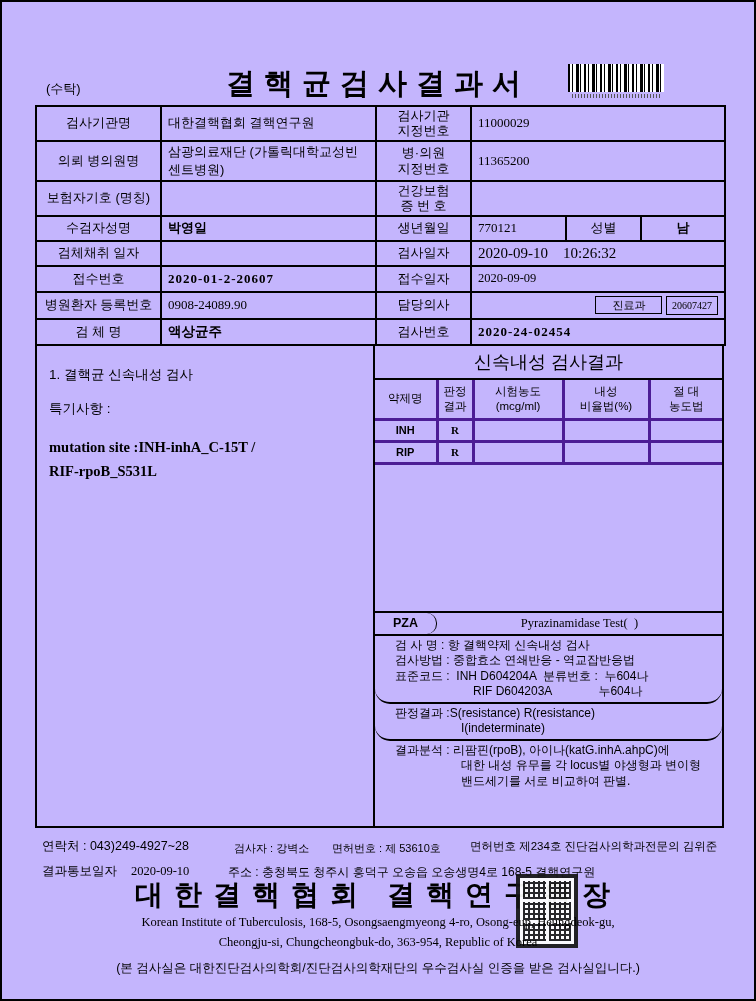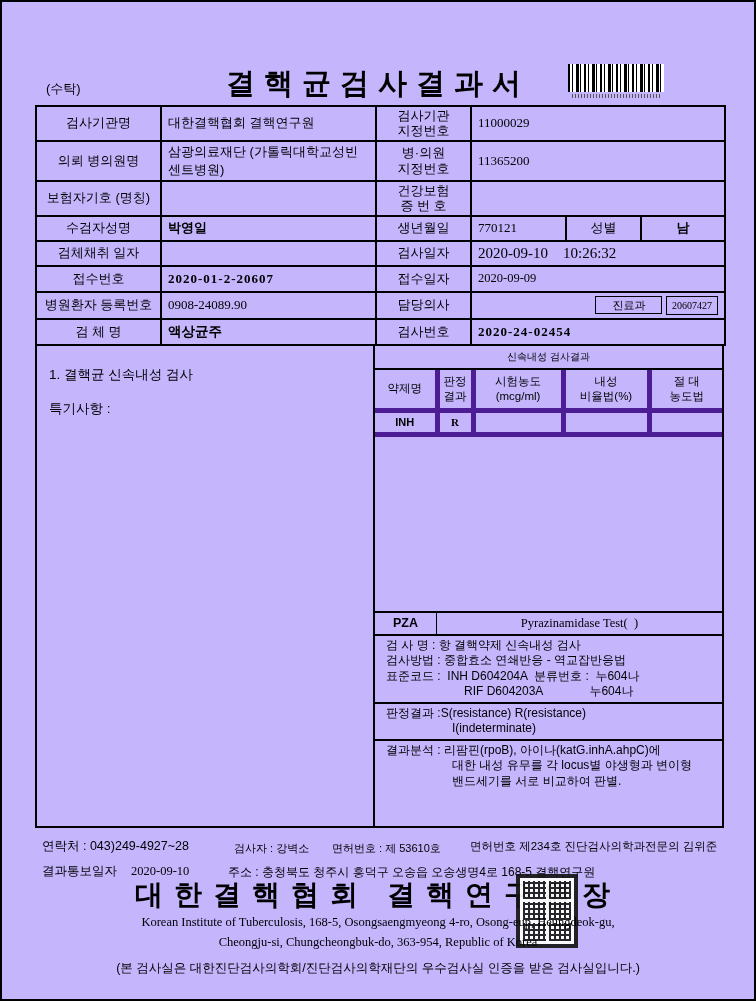--- a/index.html
+++ b/index.html
@@ -28,38 +28,38 @@
   .inner-box.numbox{font-size:10px;font-family:"Liberation Serif",serif;padding:3px 5px;}
   .dept-cell{text-align:right;}
 
   .result{display:flex;border:2px solid #000;border-top:none;height:480px;}
   .left-panel{width:340px;border-right:2px solid #000;padding:20px 12px;box-sizing:border-box;}
   .test-title{font-size:13.5px;}
   .note-label{font-size:13.5px;margin-top:16px;}
   .mutation{margin-top:18px;font-family:"Liberation Serif",serif;font-weight:bold;
             font-size:14.5px;line-height:1.65;white-space:pre-line;}
   .right-panel{flex:1;display:flex;flex-direction:column;}
-  .rapid-header{border-bottom:2px solid #000;text-align:center;font-size:10px;padding:4px 0;}
+  .rapid-header{border-bottom:2px solid #000;text-align:center;font-size:18px;padding:4px 0;}
   table.drug{width:100%;border-collapse:collapse;table-layout:fixed;}
-  table.drug th,table.drug td{border:5px solid #4c1d95;text-align:center;}
+  table.drug th,table.drug td{border:3px solid #4c1d95;text-align:center;}
   table.drug tr > *:first-child{border-left:none;}
   table.drug tr > *:last-child{border-right:none;}
   table.drug thead th{border-top:none;font-weight:normal;font-size:11.5px;line-height:1.25;
                       white-space:pre-line;padding:2px 0;height:34px;vertical-align:middle;}
   table.drug tbody td{height:17px;font-size:11px;}
   .drugname{font-weight:bold;}
   .res{font-weight:bold;font-family:"Liberation Serif",serif;}
   .spacer{flex:1;}
   .pza{display:flex;border-top:2px solid #000;border-bottom:2px solid #000;height:21px;align-items:stretch;}
   .pza-label{width:62px;border-right:1px solid #000;display:flex;align-items:center;justify-content:center;
-             font-weight:bold;font-size:12.5px;box-sizing:border-box;}
+             font-weight:bold;font-size:12.5px;box-sizing:border-box;border-radius:10px;}
   .pza-value{flex:1;display:flex;align-items:center;justify-content:center;font-size:12.5px;white-space:pre;
              font-family:"Liberation Serif",serif;}
   .method{height:190px;display:flex;flex-direction:column;font-size:12px;line-height:15.5px;}
-  .m-sec{padding:2px 11px;}
+  .m-sec{padding:2px 20px;border-radius:15px;}
   .m1{border-bottom:2px solid #000;}
   .m2{border-bottom:2px solid #000;}
   .m3{flex:1;}
   .ind{padding-left:78px;white-space:pre;}
   .ind2{padding-left:66px;}
 
   .f{position:absolute;white-space:nowrap;}
   .f-contact{left:40px;top:836px;font-size:12.5px;}
   .f-examiner{left:232px;top:839px;font-size:11px;}
   .f-exlic{left:330px;top:839px;font-size:11px;}
@@ -160,20 +160,22 @@
           <td colspan="3" class="bigger">2020-24-02454</td>
         </tr>
       </tbody>
     </table>
 
     <div class="result">
 
       <div class="left-panel">
         <div class="test-title">1. 결핵균 신속내성 검사</div>
         <div class="note-label">특기사항 :</div>
+        <div class="mutation">mutation site :INH-inhA_C-15T /
+RIF-rpoB_S531L</div>
       </div>
 
       <div class="right-panel">
         <div class="rapid-header">신속내성 검사결과</div>
 
         <table class="drug">
           <colgroup>
             <col style="width:62px">
               <col style="width:36px">
               <col style="width:90px">
@@ -194,20 +196,27 @@
             </tr>
           </thead>
           <tbody>
             <tr>
               <td class="drugname">INH</td>
               <td class="res">R</td>
               <td></td>
               <td></td>
               <td></td>
             </tr>
+            <tr>
+              <td class="drugname">RIP</td>
+              <td class="res">R</td>
+              <td></td>
+              <td></td>
+              <td></td>
+            </tr>
           </tbody>
         </table>
 
         <div class="spacer"></div>
 
         <div class="pza">
           <div class="pza-label">PZA</div>
           <div class="pza-value">Pyrazinamidase Test(  )</div>
         </div>
 

